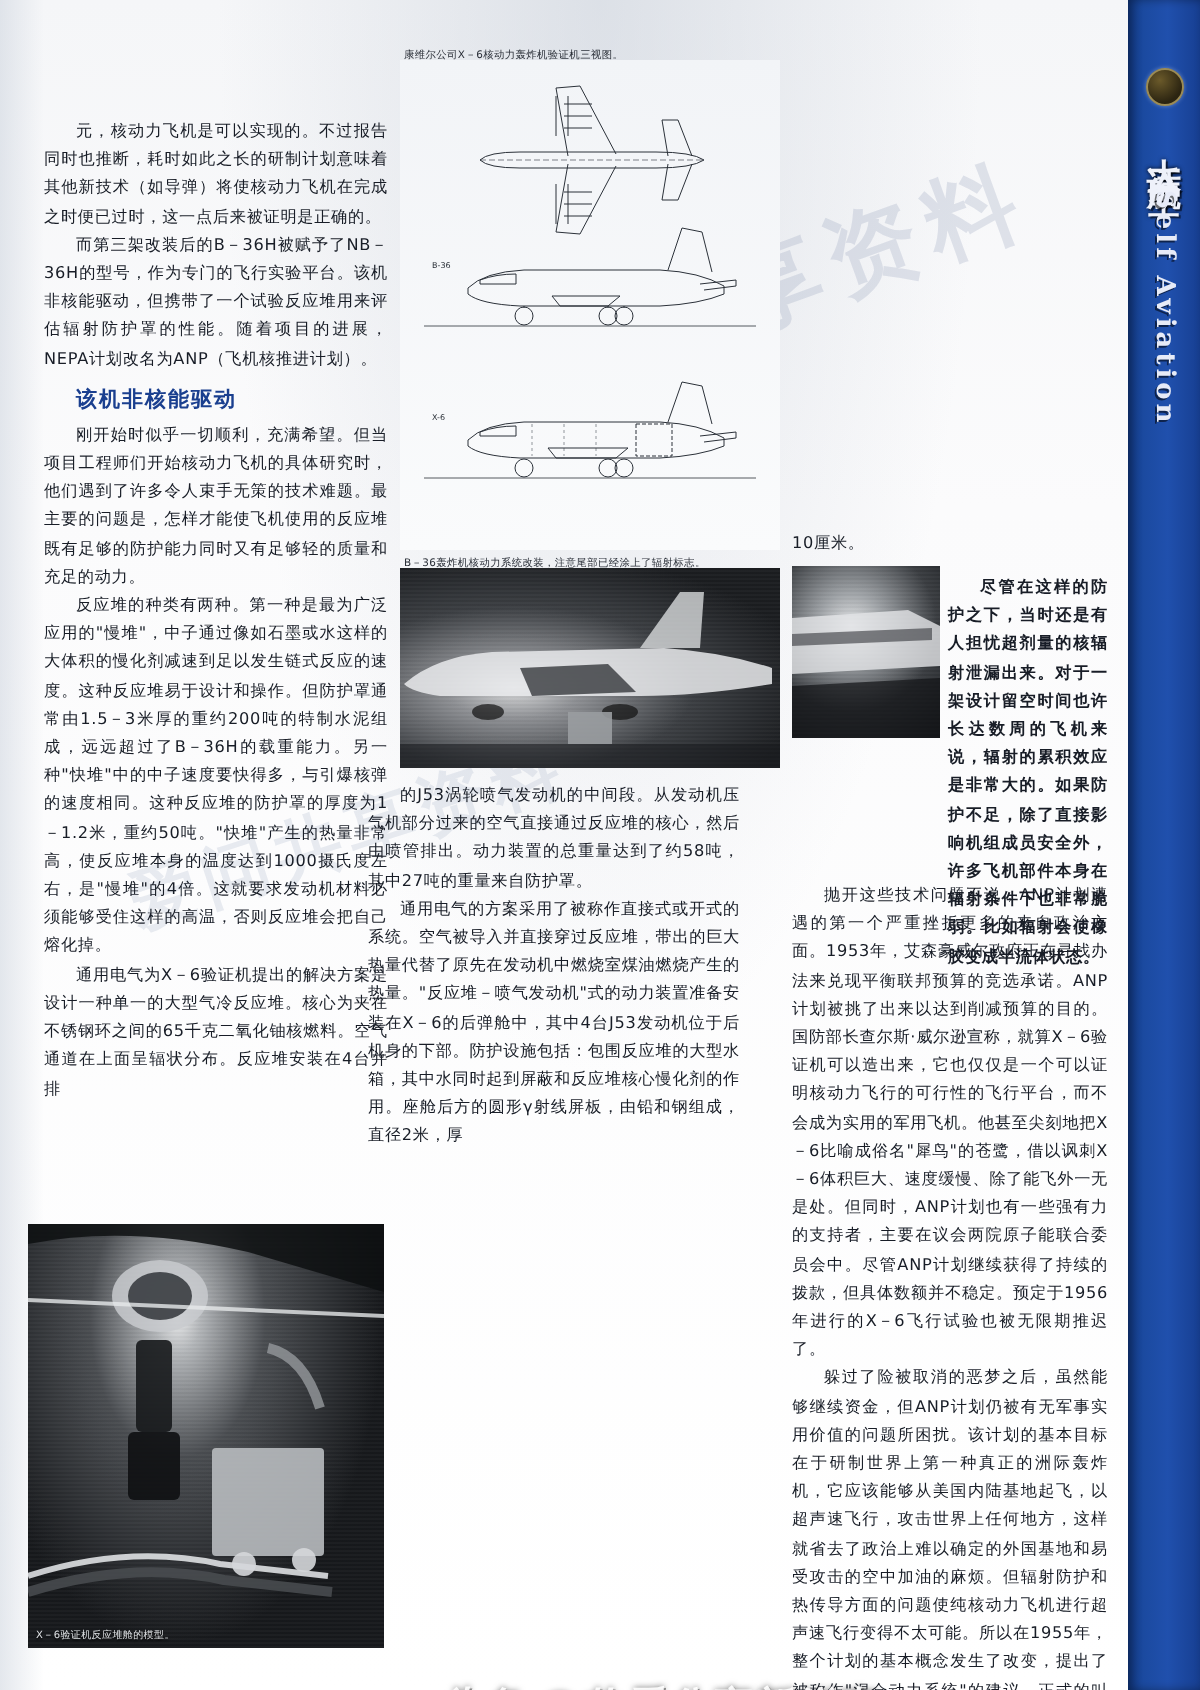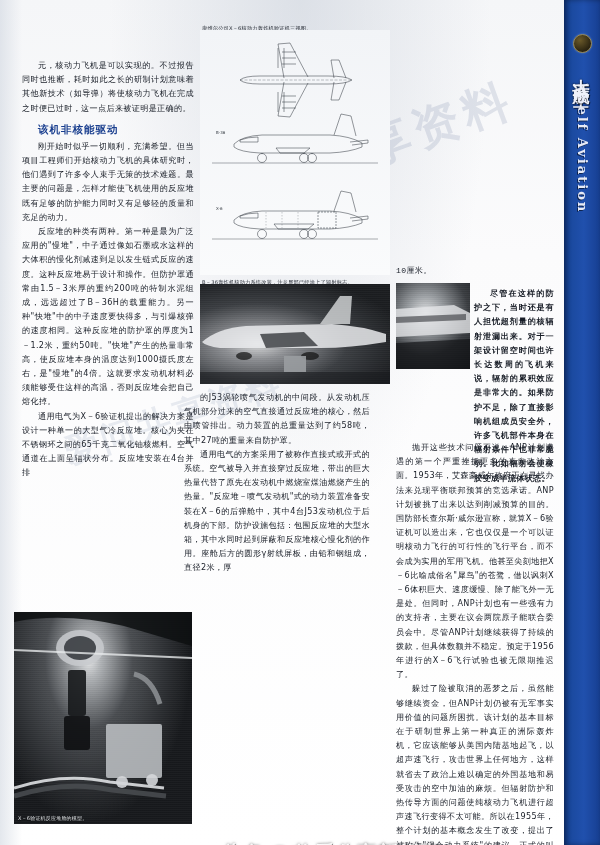--- a/index.html
+++ b/index.html
@@ -58,21 +58,21 @@
 
   p.body{
     margin:0 0 0 0;
     font-size:8.1px;line-height:14.2px;
     color:#1d222b;text-align:justify;
     text-indent:16px;
     letter-spacing:.35px;
     font-family:"DejaVu Sans","Liberation Sans",sans-serif;
     filter:contrast(1.05);
   }
-  p.body.noindent{text-indent:0;font-family:Liberation Mono, monospace;}
+  p.body.noindent{text-indent:0;}
   h2.sec{
     margin:6px 0 2px 0;
     font-size:10.5px;line-height:16px;color:#1a3f8f;font-weight:700;
     letter-spacing:1px;text-indent:16px;
   }
 
   
   .cap{
     font-size:5.2px;line-height:8px;color:#2a2f38;letter-spacing:.2px;
     margin:2px 0 3px 0;
@@ -134,20 +134,21 @@
 </head>
 <body>
 
 <div id="page">
 
   <div class="wm" id="wm1">爱问共享资料</div>
   <div class="wm" id="wm2">爱问共享资料</div>
 
   <div class="col" id="colL">
     <p class="body">元，核动力飞机是可以实现的。不过报告同时也推断，耗时如此之长的研制计划意味着其他新技术（如导弹）将使核动力飞机在完成之时便已过时，这一点后来被证明是正确的。</p>
+    <p class="body">而第三架改装后的B－36H被赋予了NB－36H的型号，作为专门的飞行实验平台。该机非核能驱动，但携带了一个试验反应堆用来评估辐射防护罩的性能。随着项目的进展，NEPA计划改名为ANP（飞机核推进计划）。</p>
     <h2 class="sec">该机非核能驱动</h2>
     <p class="body">刚开始时似乎一切顺利，充满希望。但当项目工程师们开始核动力飞机的具体研究时，他们遇到了许多令人束手无策的技术难题。最主要的问题是，怎样才能使飞机使用的反应堆既有足够的防护能力同时又有足够轻的质量和充足的动力。</p>
     <p class="body">反应堆的种类有两种。第一种是最为广泛应用的"慢堆"，中子通过像如石墨或水这样的大体积的慢化剂减速到足以发生链式反应的速度。这种反应堆易于设计和操作。但防护罩通常由1.5－3米厚的重约200吨的特制水泥组成，远远超过了B－36H的载重能力。另一种"快堆"中的中子速度要快得多，与引爆核弹的速度相同。这种反应堆的防护罩的厚度为1－1.2米，重约50吨。"快堆"产生的热量非常高，使反应堆本身的温度达到1000摄氏度左右，是"慢堆"的4倍。这就要求发动机材料必须能够受住这样的高温，否则反应堆会把自己熔化掉。</p>
     <p class="body">通用电气为X－6验证机提出的解决方案是设计一种单一的大型气冷反应堆。核心为夹在不锈钢环之间的65千克二氧化铀核燃料。空气通道在上面呈辐状分布。反应堆安装在4台并排</p>
   </div>
 
   <div class="col" id="colM">
     <div class="cap">康维尔公司X－6核动力轰炸机验证机三视图。</div>
   </div>
 

